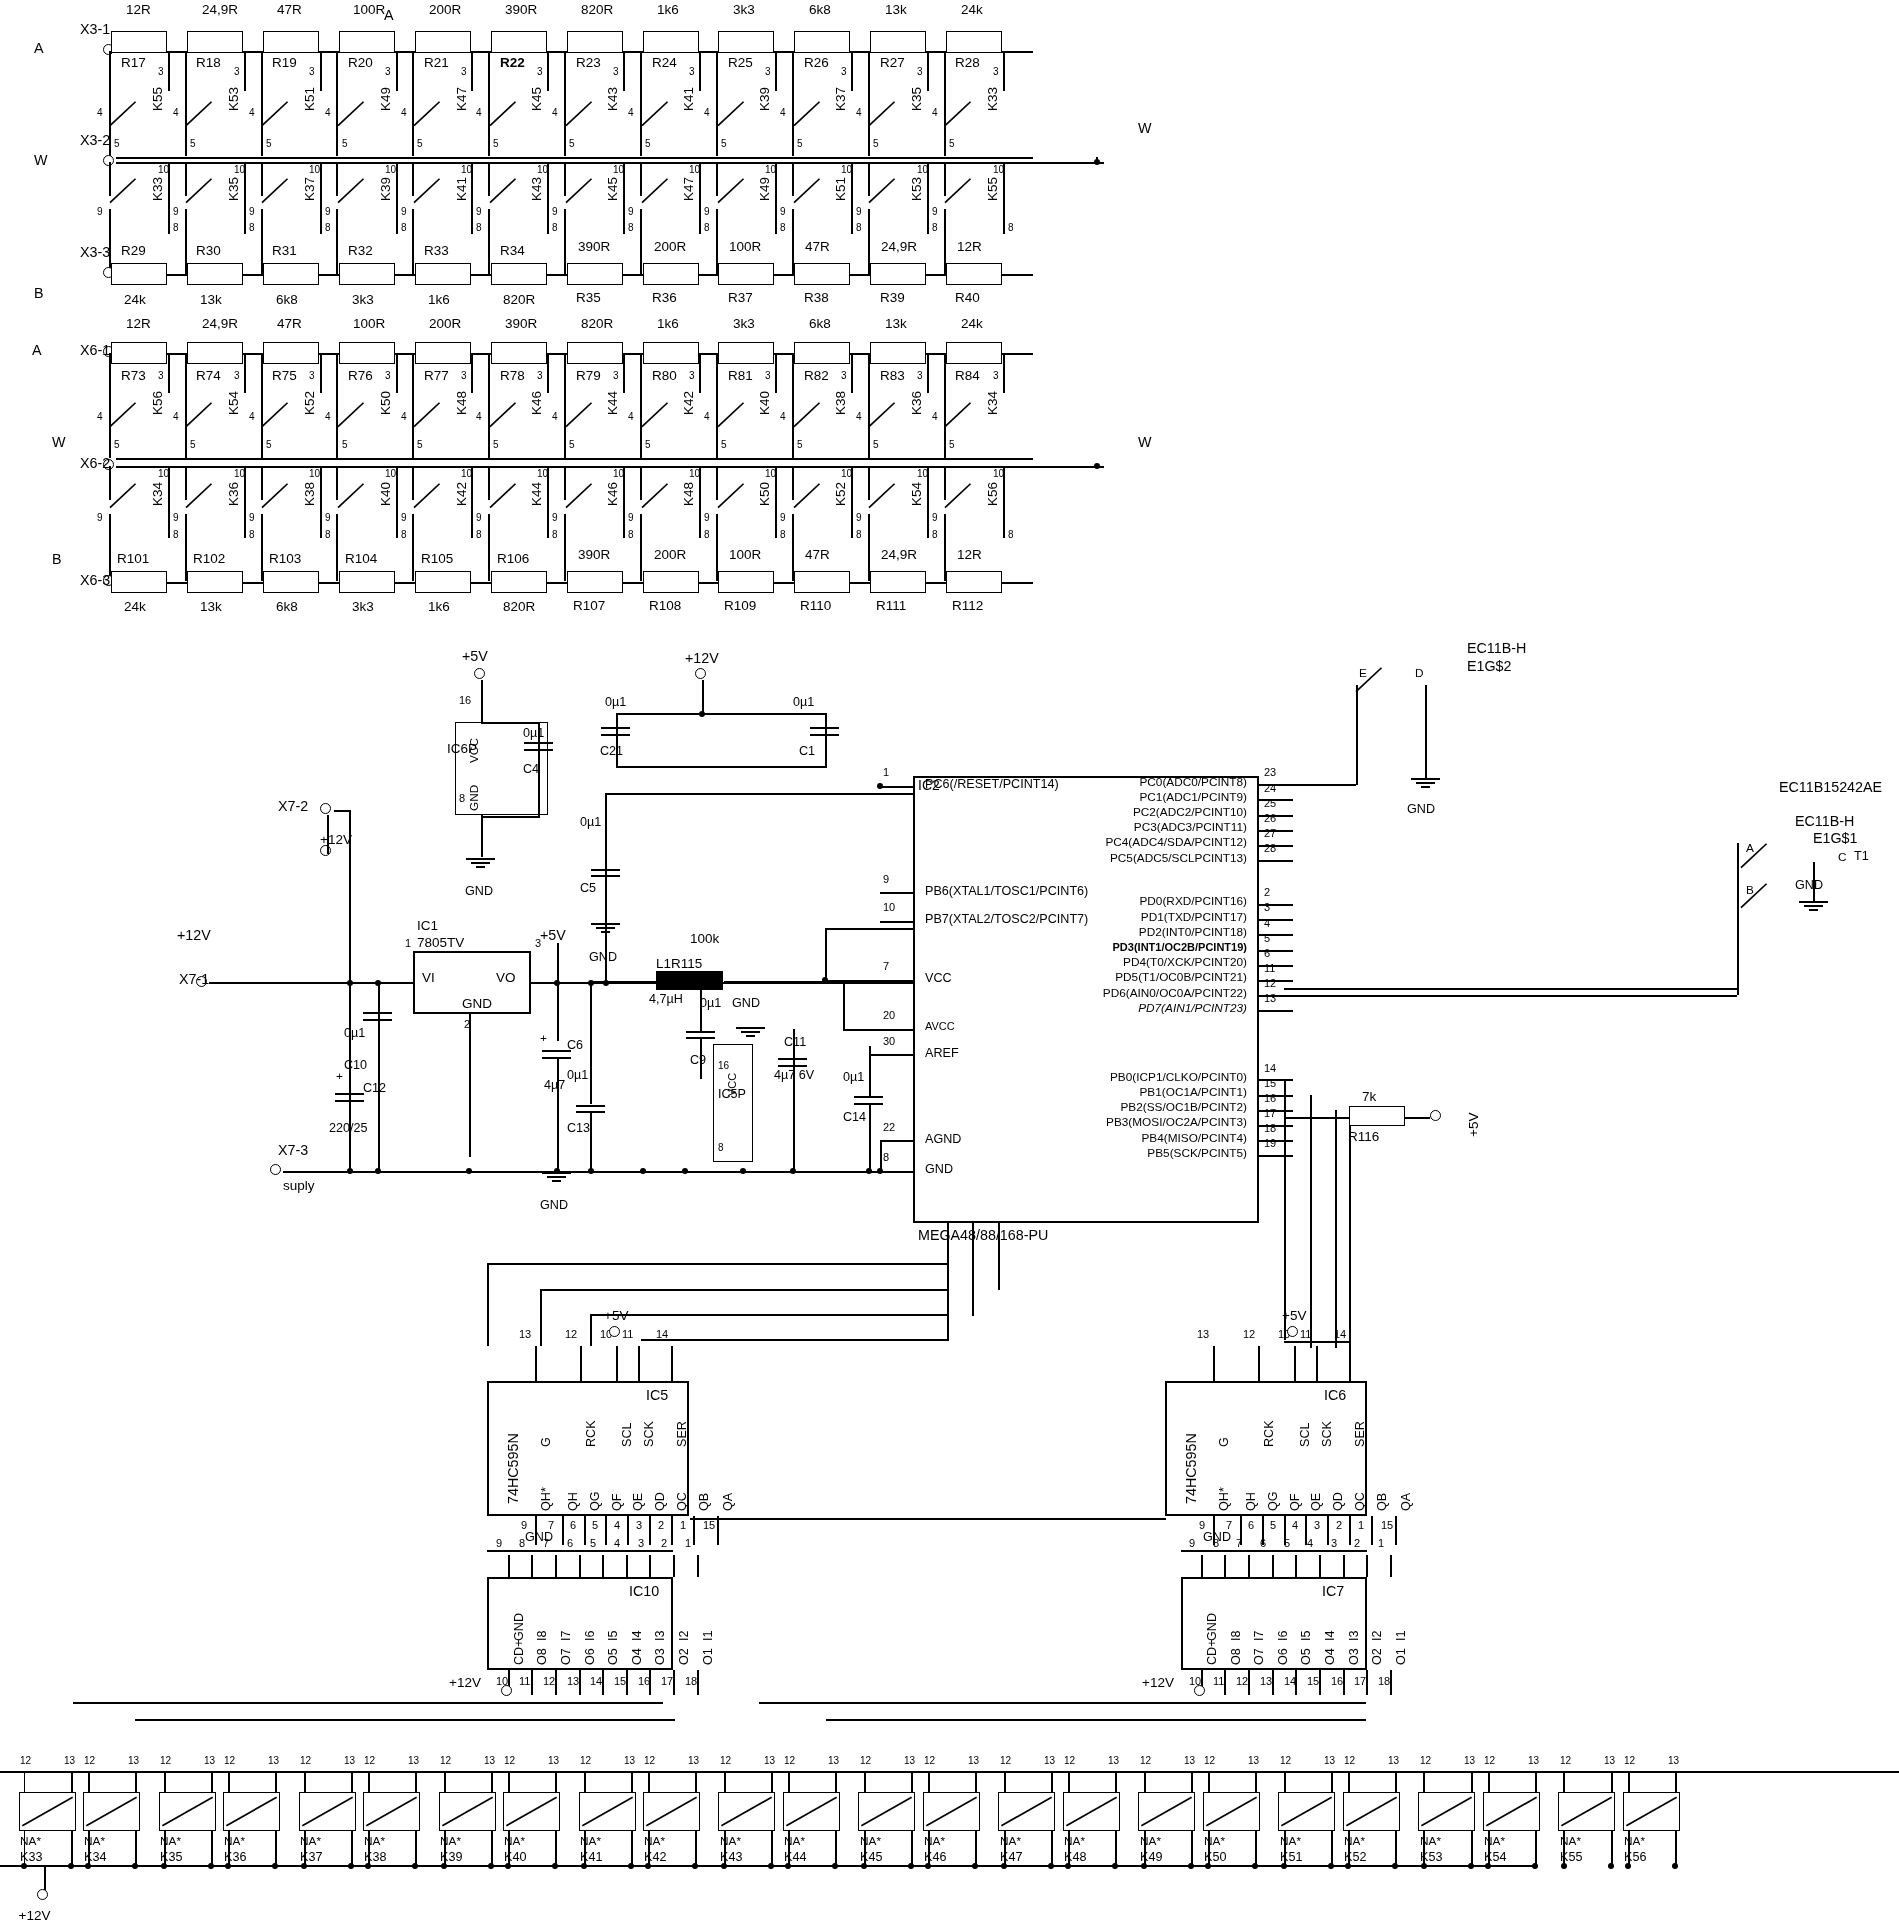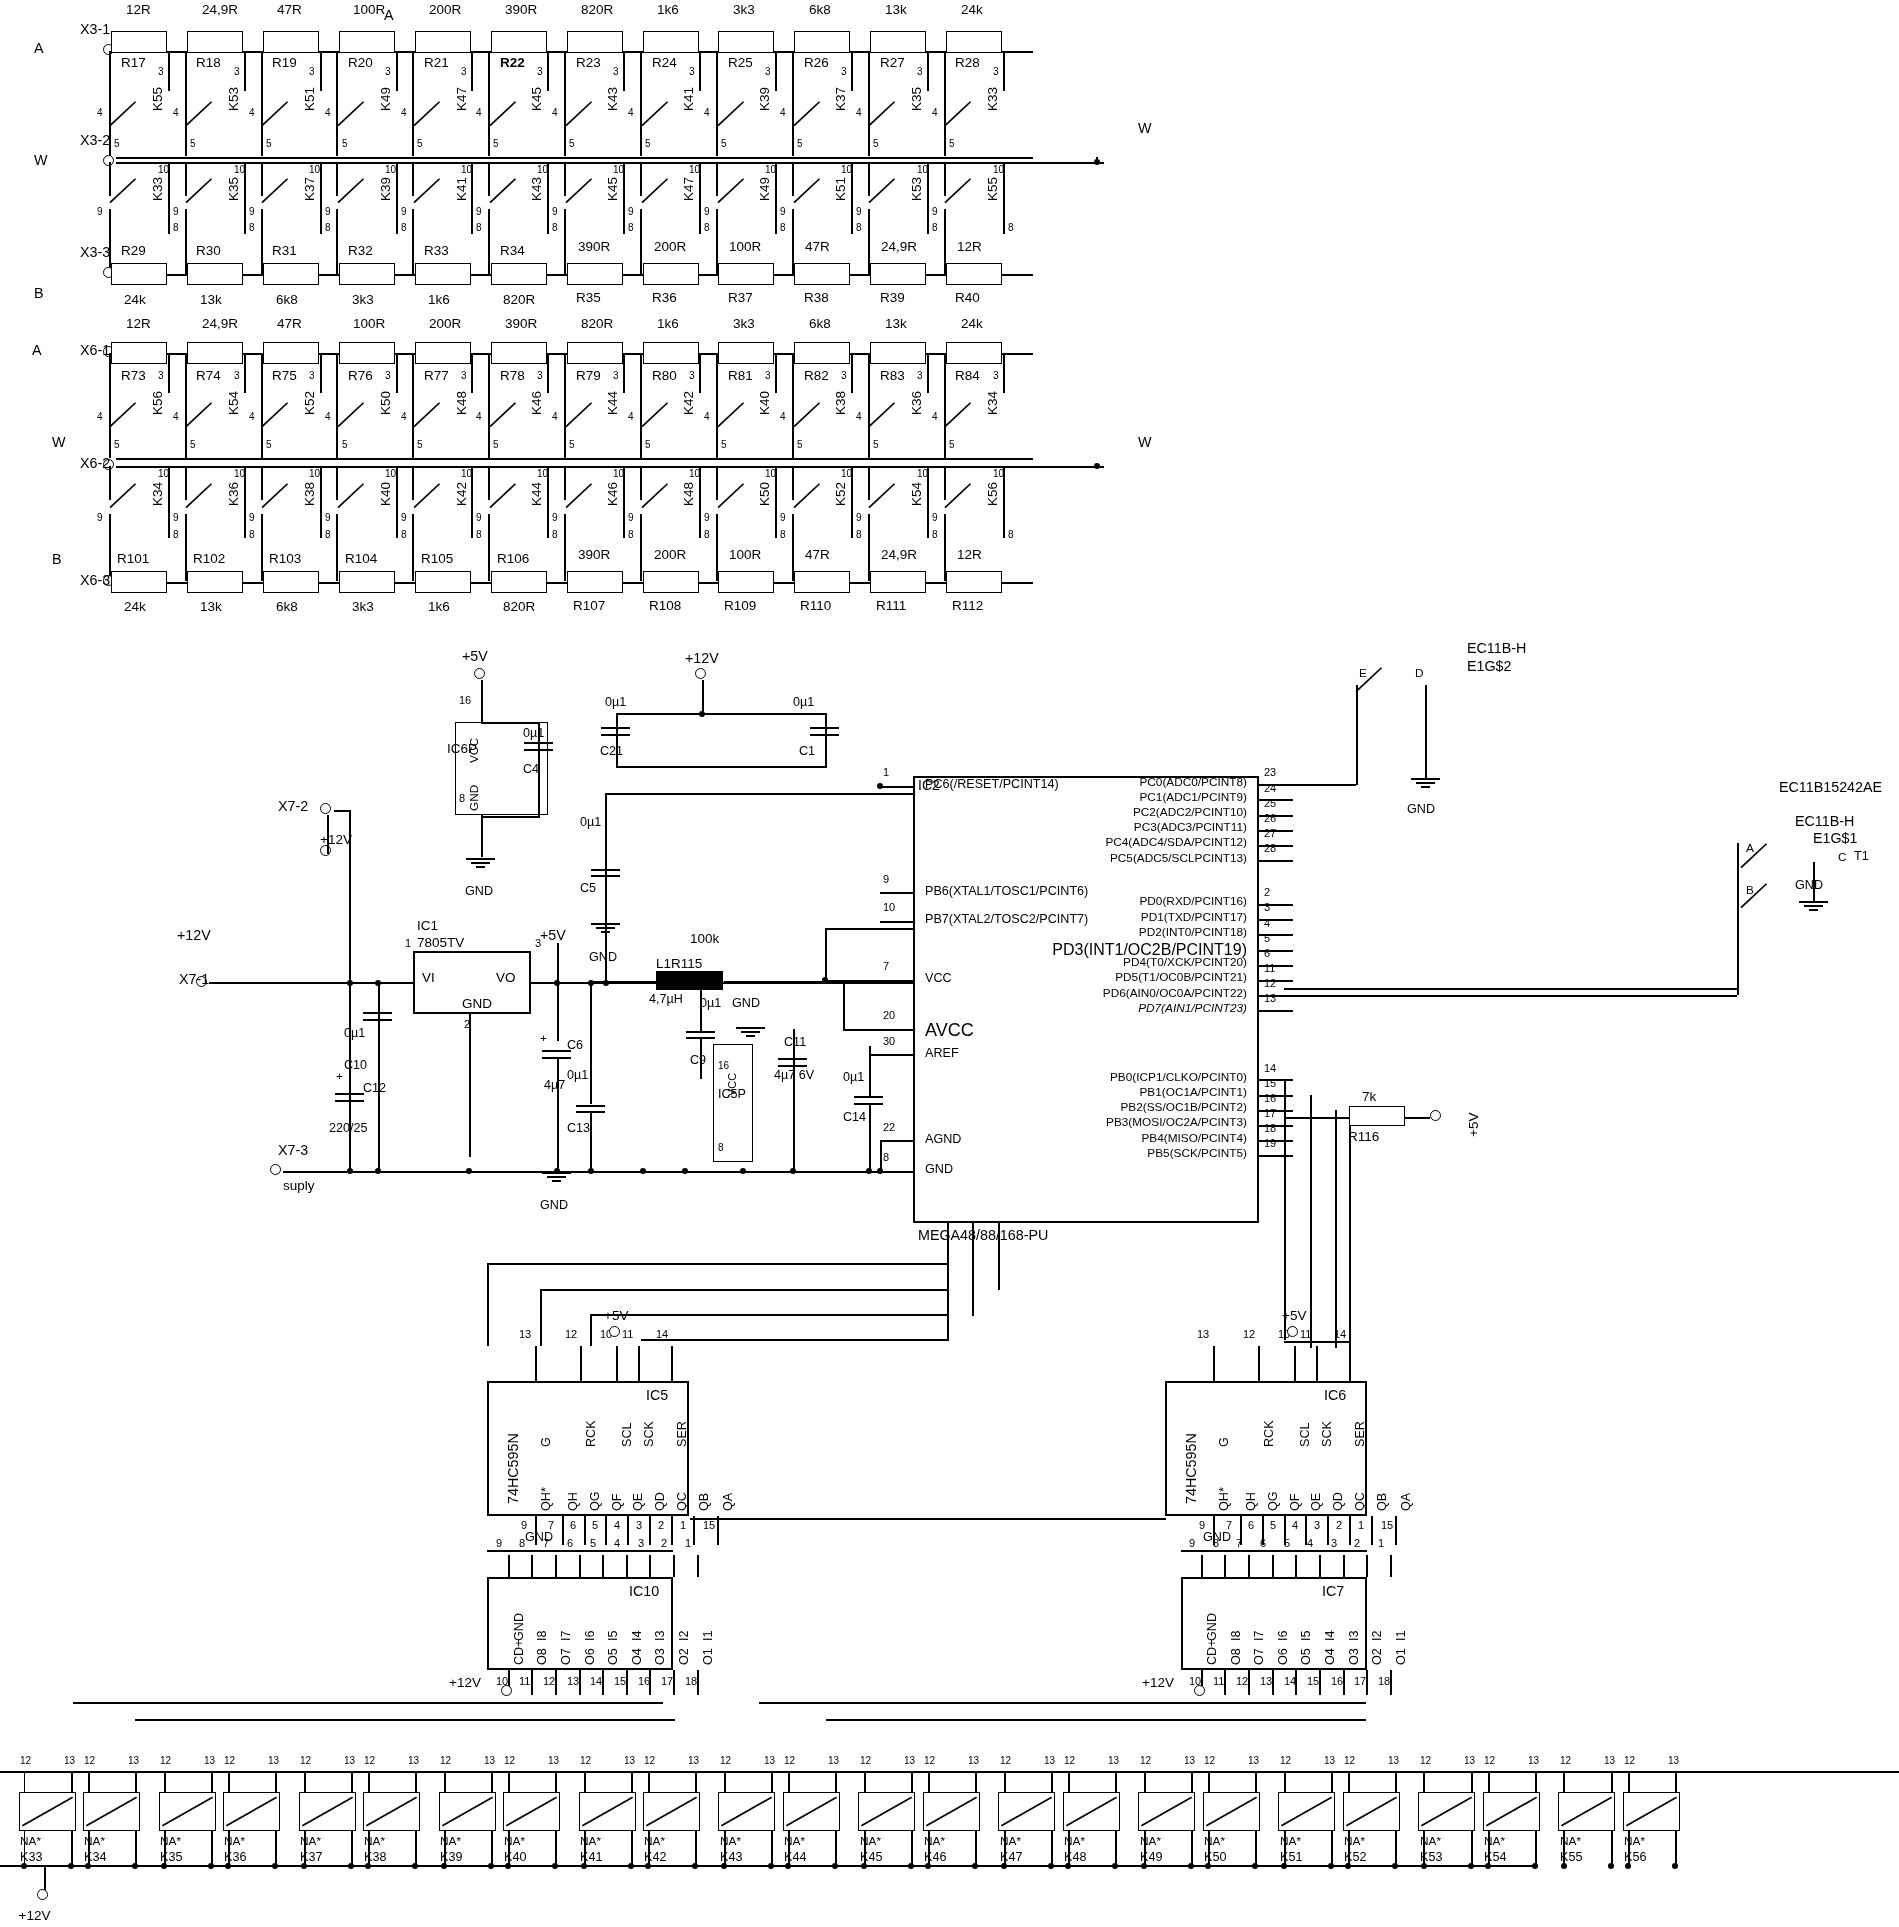--- a/index.html
+++ b/index.html
@@ -859,21 +859,21 @@
     <div class="lbl" style="left:883px;top:767px;font-size:11px;">1</div>
     <div class="lbl" style="left:925px;top:885px;font-size:12.6px;">PB6(XTAL1/TOSC1/PCINT6)</div>
     <div class="wire h" style="left:880px;top:892px;width:34px;"></div>
     <div class="lbl" style="left:883px;top:874px;font-size:11px;">9</div>
     <div class="lbl" style="left:925px;top:913px;font-size:12.6px;">PB7(XTAL2/TOSC2/PCINT7)</div>
     <div class="wire h" style="left:880px;top:921px;width:34px;"></div>
     <div class="lbl" style="left:883px;top:902px;font-size:11px;">10</div>
     <div class="lbl" style="left:925px;top:972px;font-size:12.6px;">VCC</div>
     <div class="wire h" style="left:880px;top:980px;width:34px;"></div>
     <div class="lbl" style="left:883px;top:961px;font-size:11px;">7</div>
-    <div class="lbl" style="left:925px;top:1021px;font-size:18px;">AVCC</div>
+    <div class="lbl" style="left:925px;top:1021px;font-size:11px;">AVCC</div>
     <div class="wire h" style="left:880px;top:1029px;width:34px;"></div>
     <div class="lbl" style="left:883px;top:1010px;font-size:11px;">20</div>
     <div class="lbl" style="left:925px;top:1047px;font-size:12.6px;">AREF</div>
     <div class="wire h" style="left:880px;top:1054px;width:34px;"></div>
     <div class="lbl" style="left:883px;top:1036px;font-size:11px;">30</div>
     <div class="lbl" style="left:925px;top:1133px;font-size:12.6px;">AGND</div>
     <div class="wire h" style="left:880px;top:1140px;width:34px;"></div>
     <div class="lbl" style="left:883px;top:1122px;font-size:11px;">22</div>
     <div class="lbl" style="left:925px;top:1163px;font-size:12.6px;">GND</div>
     <div class="wire h" style="left:880px;top:1171px;width:34px;"></div>
@@ -898,21 +898,21 @@
     <div class="lbl" style="left:1264px;top:843px;font-size:11px;">28</div>
     <div class="lbl" style="left: 1247px; top: 896px; font-size: 11.8px; transform: translateX(-100%);">PD0(RXD/PCINT16)</div>
     <div class="wire h" style="left:1259px;top:904px;width:34px;"></div>
     <div class="lbl" style="left:1264px;top:887px;font-size:11px;">2</div>
     <div class="lbl" style="left: 1247px; top: 912px; font-size: 11.8px; transform: translateX(-100%);">PD1(TXD/PCINT17)</div>
     <div class="wire h" style="left:1259px;top:919px;width:34px;"></div>
     <div class="lbl" style="left:1264px;top:902px;font-size:11px;">3</div>
     <div class="lbl" style="left: 1247px; top: 927px; font-size: 11.8px; transform: translateX(-100%);">PD2(INT0/PCINT18)</div>
     <div class="wire h" style="left:1259px;top:934px;width:34px;"></div>
     <div class="lbl" style="left:1264px;top:918px;font-size:11px;">4</div>
-    <div class="lbl" style="left: 1247px; top: 942px; font-size: 16px; transform: translateX(-100%);">PD3(INT1/OC2B/PCINT19)</div>
+    <div class="lbl" style="left: 1247px; top: 942px; font-size: 11px; transform: translateX(-100%); font-weight: bold;">PD3(INT1/OC2B/PCINT19)</div>
     <div class="wire h" style="left:1259px;top:950px;width:34px;"></div>
     <div class="lbl" style="left:1264px;top:933px;font-size:11px;">5</div>
     <div class="lbl" style="left: 1247px; top: 957px; font-size: 11.8px; transform: translateX(-100%);">PD4(T0/XCK/PCINT20)</div>
     <div class="wire h" style="left:1259px;top:965px;width:34px;"></div>
     <div class="lbl" style="left:1264px;top:948px;font-size:11px;">6</div>
     <div class="lbl" style="left: 1247px; top: 972px; font-size: 11.8px; transform: translateX(-100%);">PD5(T1/OC0B/PCINT21)</div>
     <div class="wire h" style="left:1259px;top:980px;width:34px;"></div>
     <div class="lbl" style="left:1264px;top:963px;font-size:11px;">11</div>
     <div class="lbl" style="left: 1247px; top: 988px; font-size: 11.8px; transform: translateX(-100%);">PD6(AIN0/OC0A/PCINT22)</div>
     <div class="wire h" style="left:1259px;top:995px;width:34px;"></div>

